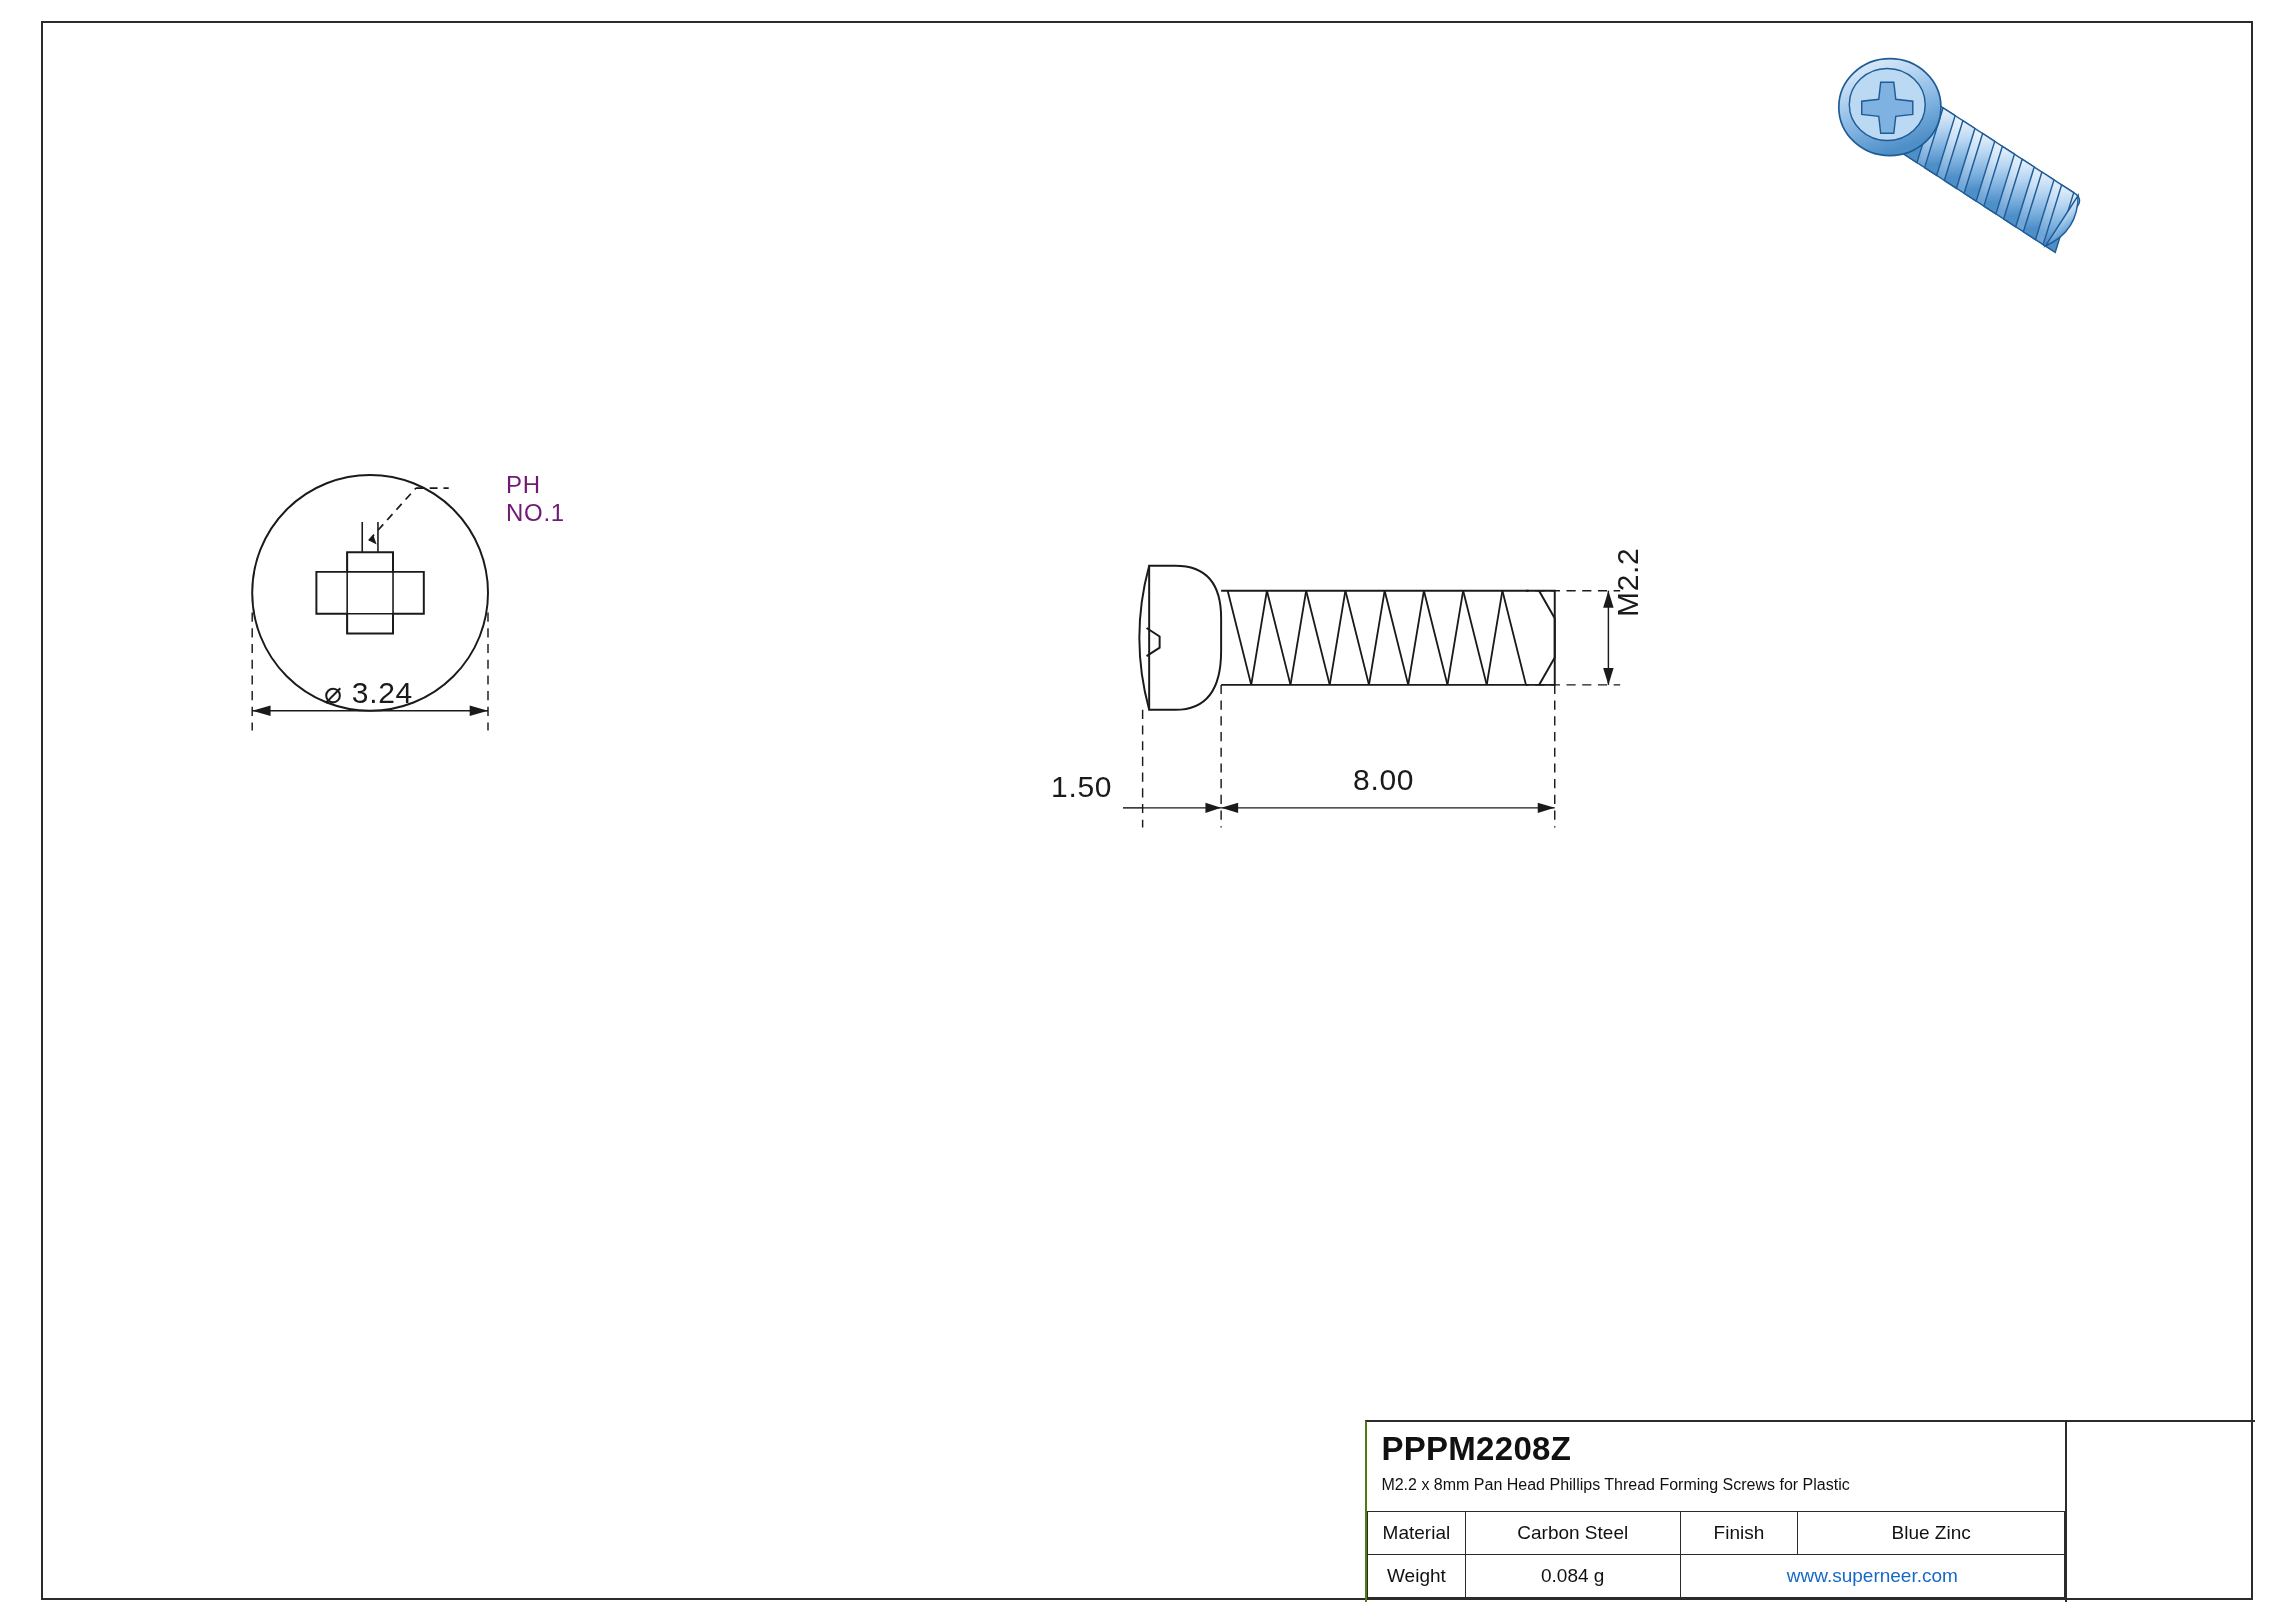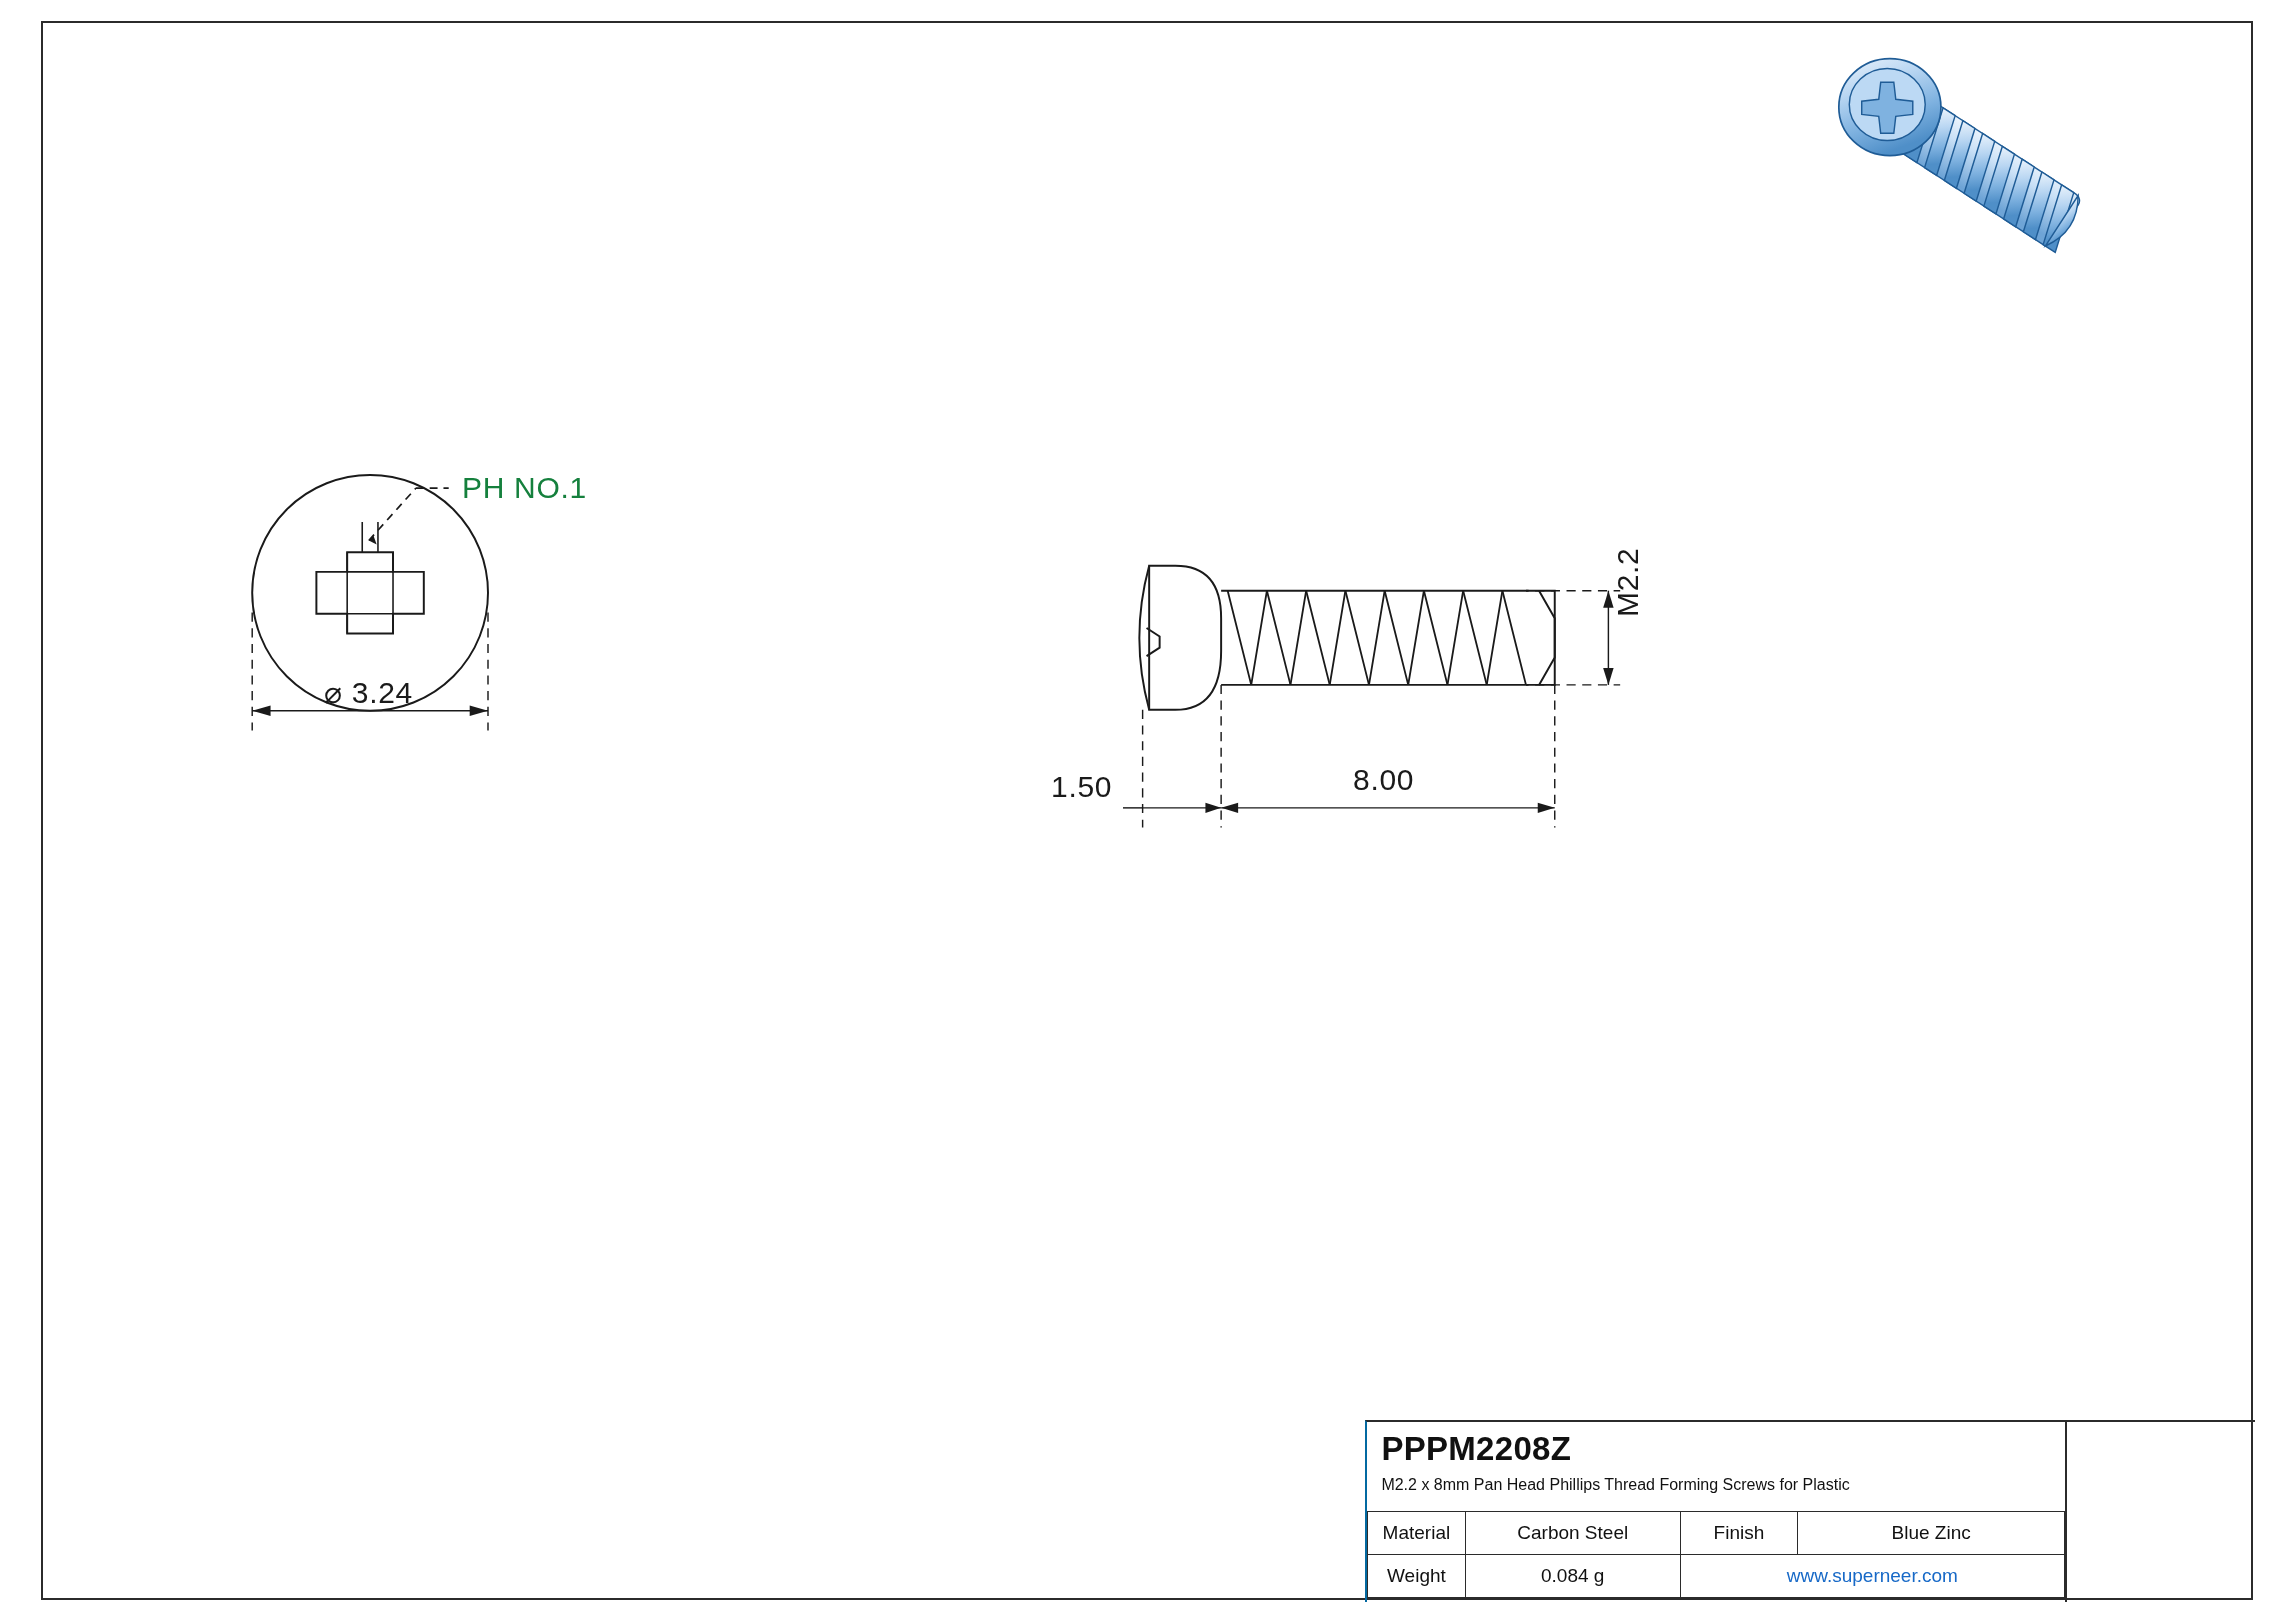--- a/index.html
+++ b/index.html
@@ -52,44 +52,45 @@
   }
 
   .dim-text {
     font-family: "Liberation Sans", sans-serif;
     font-size: 30px;
     color: #1a1a1a;
     letter-spacing: 0.7px;
   }
   .leader-text {
     font-family: "Liberation Sans", sans-serif;
-    font-size: 30px;
-    color: #15803d;
+    font-size: 24px;
+    color: #701a75;
     letter-spacing: 0.7px;
+    margin-left: 44px;
   }
 
   
   .email {
     position: absolute;
     left: 275px;
     top: 1498px;
     font-size: 41px;
     color: #1a1a1a;
     font-family: "Liberation Sans", sans-serif;
     white-space: nowrap;
   }
 
   
   .title-block {
     position: absolute;
     left: 1322px;
     top: 1397px;
     width: 890px;
     height: 182px;
-    border-left: 2px solid #0369a1;
+    border-left: 2px solid #4d7c0f;
     border-top: 2px solid #2b2b2b;
     box-sizing: border-box;
     display: flex;
   }
   .tb-left {
     width: 700px;
     height: 100%;
     position: relative;
     box-sizing: border-box;
     border-right: 2px solid #2b2b2b;

